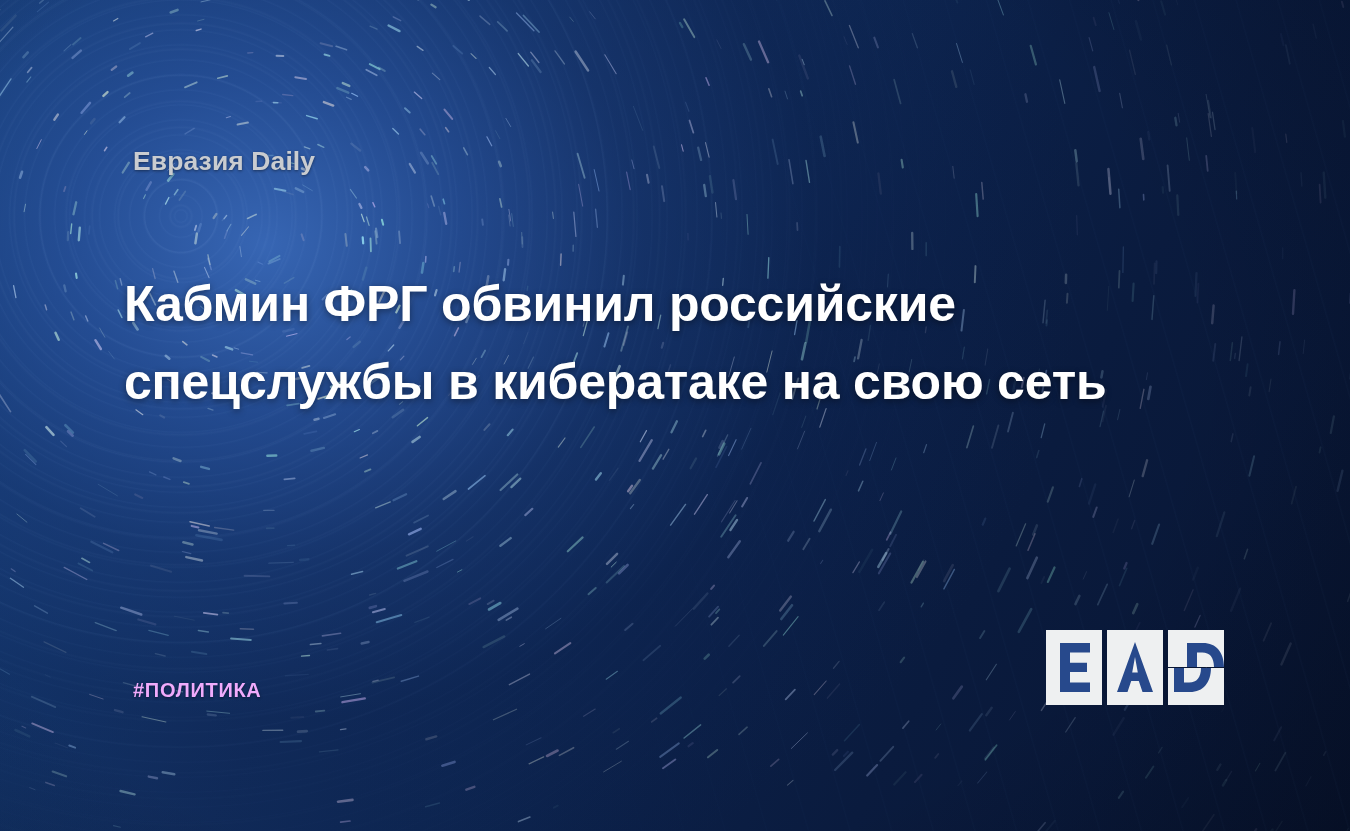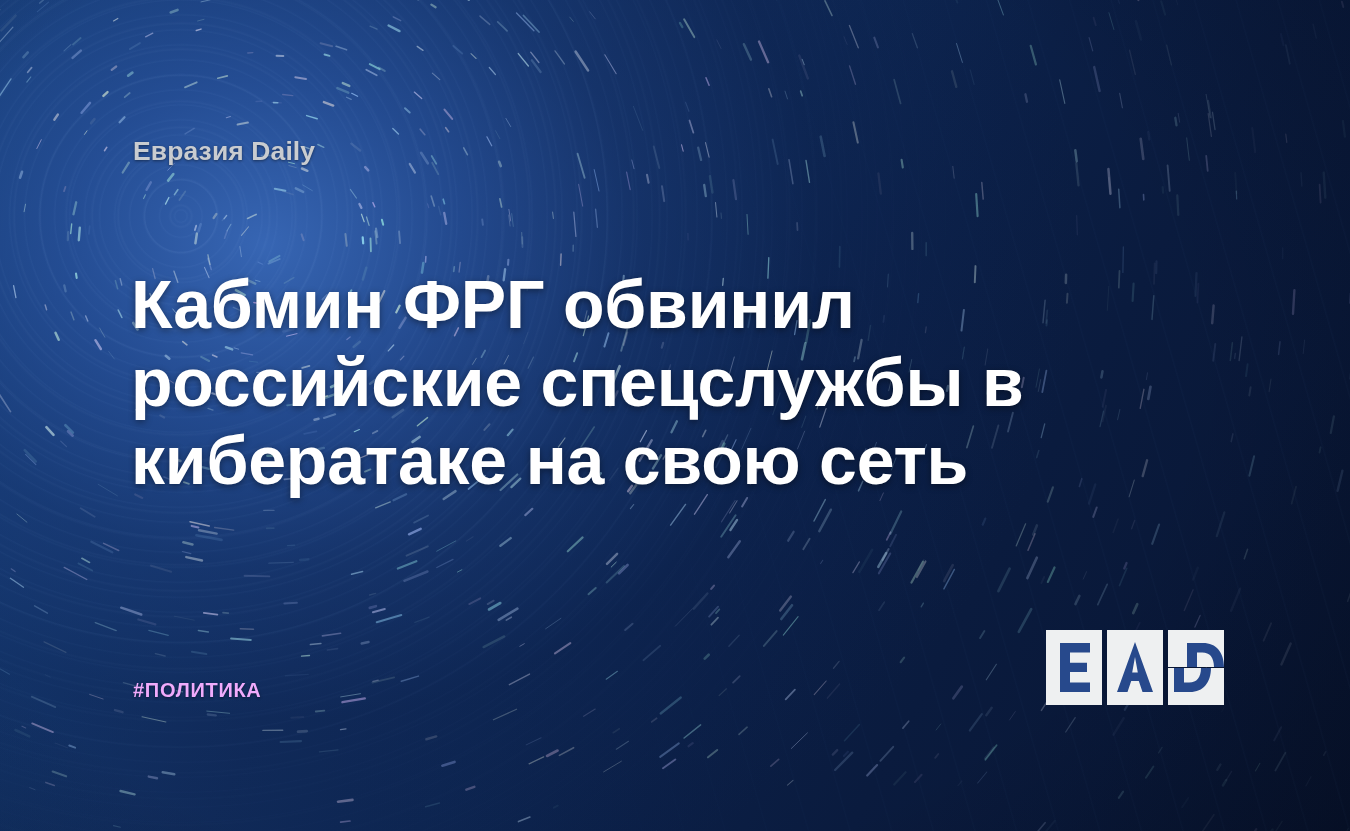--- a/index.html
+++ b/index.html
@@ -111,36 +111,36 @@
   
   .content {
     position: absolute;
     inset: 0;
     z-index: 6;
   }
 
   .brand {
     position: absolute;
     left: 133px;
-    top: 136px;
+    top: 146px;
     font-size: 26.5px;
     font-weight: 700;
     letter-spacing: 0.1px;
     color: #c9ccd0;
     text-shadow: 0 1px 3px rgba(0,0,0,.45);
     white-space: nowrap;
   }
 
   .headline {
     position: absolute;
-    left: 131px;
+    left: 124px;
     top: 265px;
     width: 1090px;
     margin: 0;
-    font-size: 68px;
+    font-size: 50px;
     line-height: 78px;
     font-weight: 700;
     color: #ffffff;
     letter-spacing: -0.2px;
     text-shadow: 0 2px 7px rgba(0,0,0,.42);
   }
 
   .topic {
     position: absolute;
     left: 133px;

